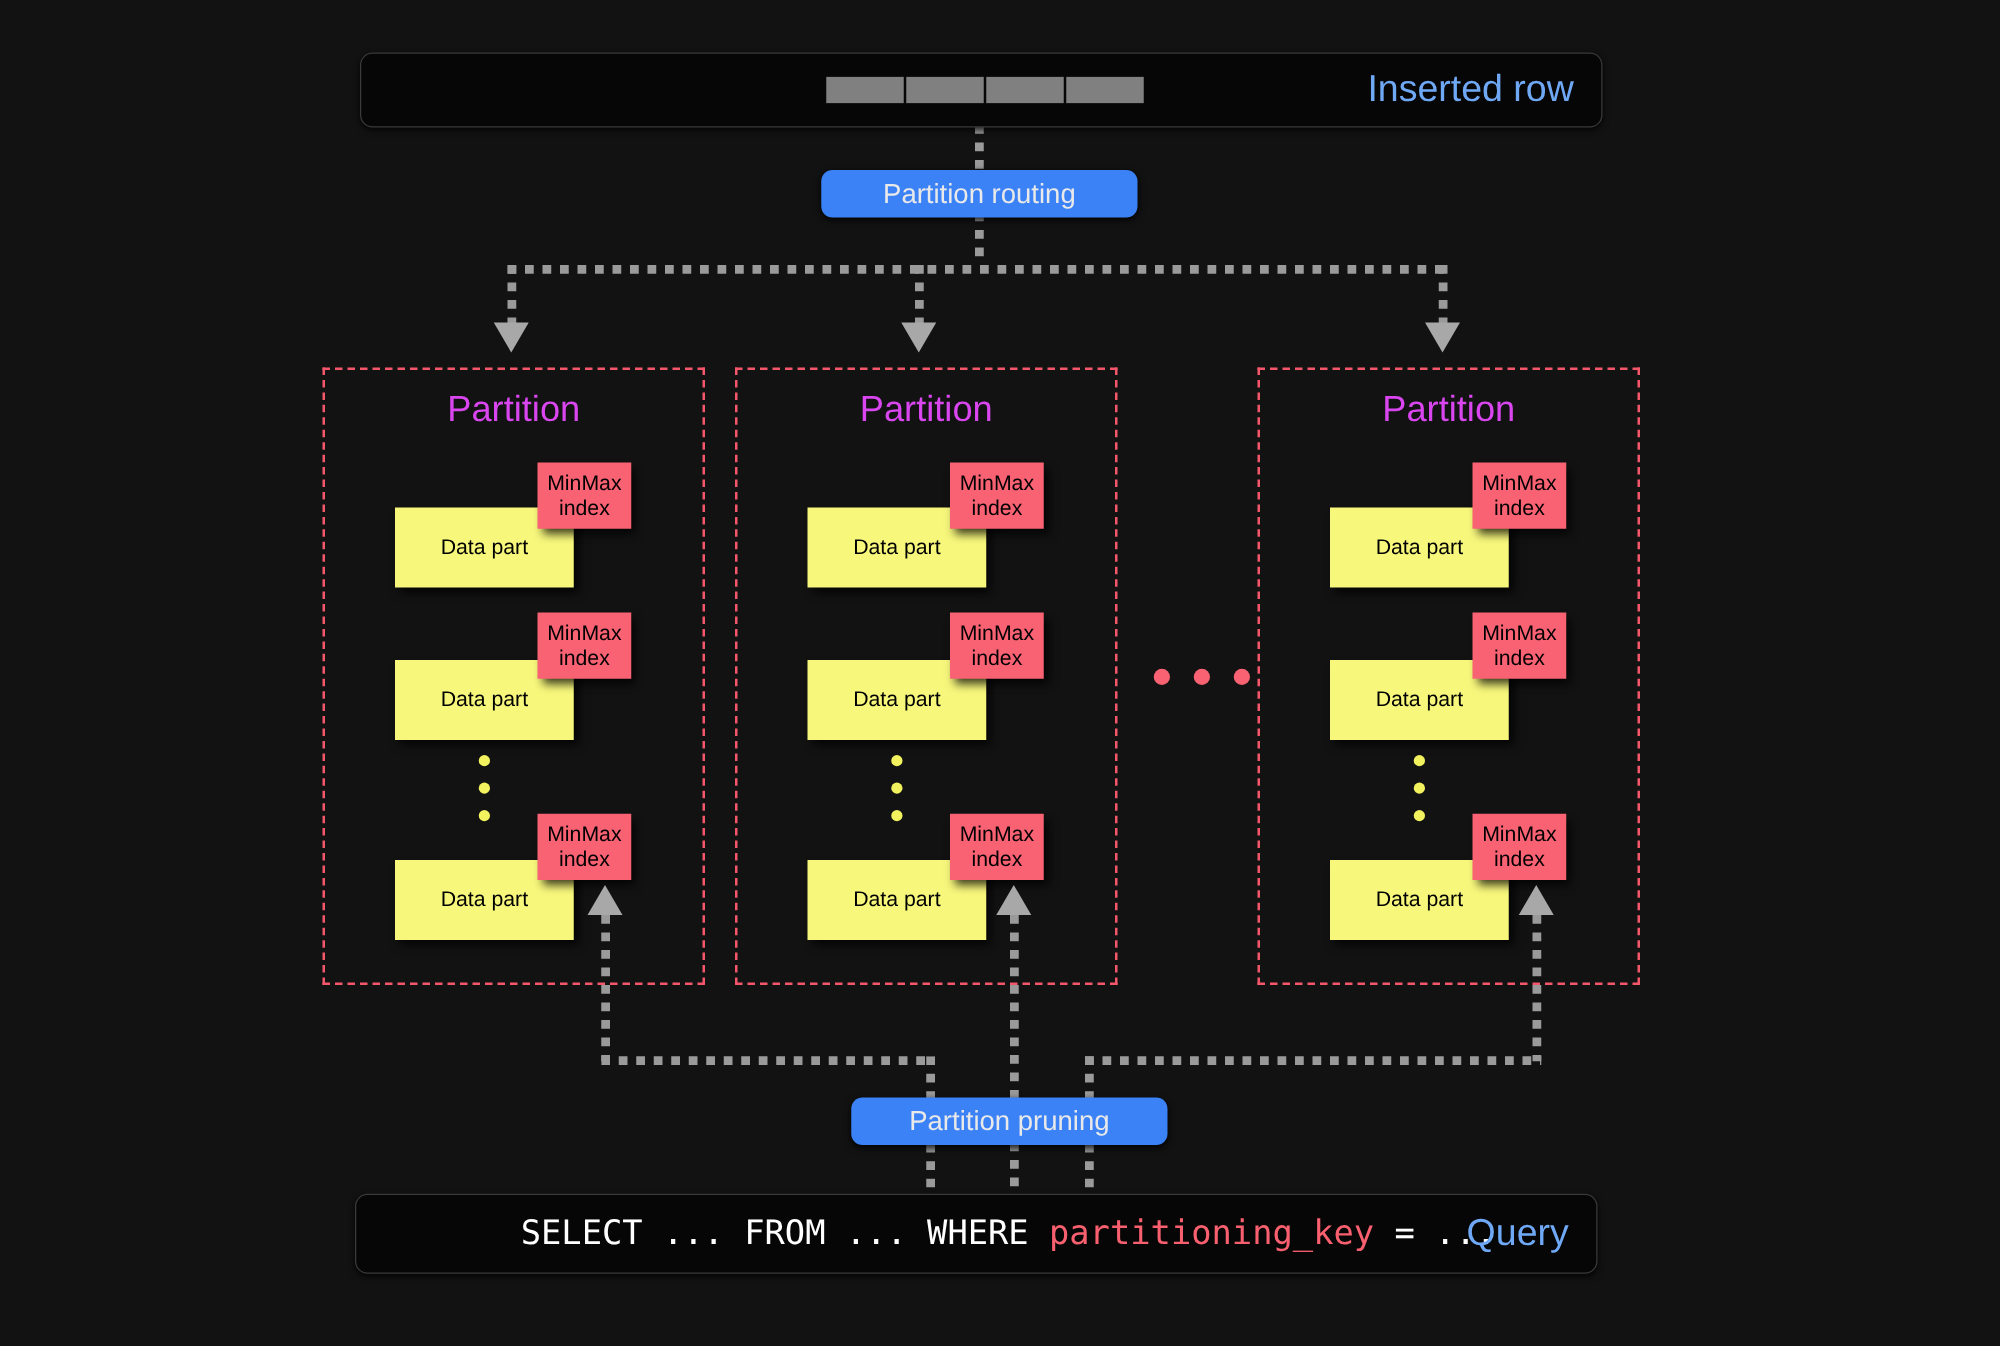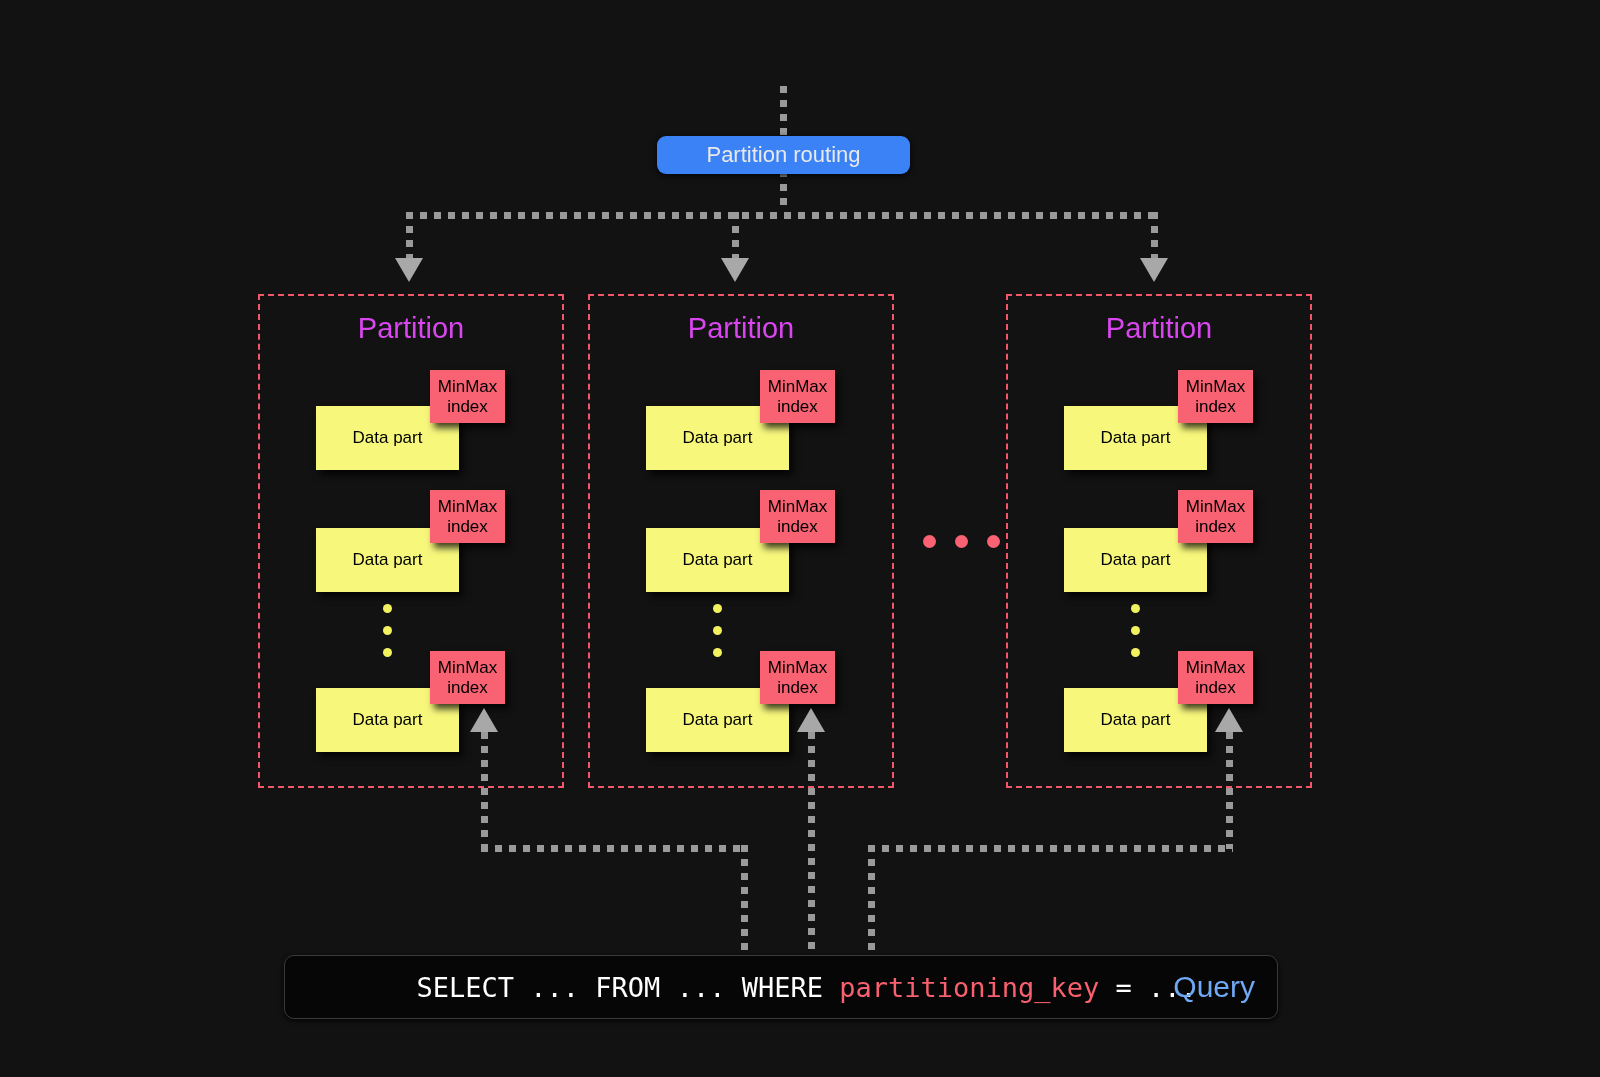--- a/index.html
+++ b/index.html
@@ -192,20 +192,29 @@
     width: 13px; height: 13px;
     border-radius: 50%;
     background: #f96273;
   }
 </style>
 </head>
 <body>
 
 <div id="stage">
 
+  <div class="bar" style="left:288px; top:42px; width:992px; height:58px;">
+    <div class="row-cells">
+      <div class="row-cell"></div>
+      <div class="row-cell"></div>
+      <div class="row-cell"></div>
+      <div class="row-cell"></div>
+    </div>
+    <div class="bar-label">Inserted row</div>
+  </div>
 
   <div class="dotv" style="left:780px; top:86px; height:126px;"></div>
 
   <div class="pill" style="left:657px; top:136px; width:253px; height:38px;">
     <span>Partition routing</span>
   </div>
 
   <div class="doth" style="left:406px; top:212px; width:752px;"></div>
 
   <div class="dotv" style="left:406px; top:212px; height:52px;"></div>
@@ -322,20 +331,23 @@
   <div class="dotv" style="left:741px; top:845px; height:105px;"></div>
 
   <div class="arrow-up" style="left:797px; top:708px;"></div>
   <div class="dotv" style="left:808px; top:732px; height:218px;"></div>
 
   <div class="arrow-up" style="left:1215px; top:708px;"></div>
   <div class="dotv" style="left:1226px; top:732px; height:117px;"></div>
   <div class="doth" style="left:868px; top:845px; width:365px;"></div>
   <div class="dotv" style="left:868px; top:845px; height:105px;"></div>
 
+  <div class="pill" style="left:681px; top:878px; width:253px; height:38px;">
+    <span>Partition pruning</span>
+  </div>
 
   <div class="bar" style="left:284px; top:955px; width:992px; height:62px;">
     <div class="query-text">
       <span>SELECT ... FROM ... WHERE </span><span class="kw">partitioning_key</span><span> = ...</span>
     </div>
     <div class="bar-label">Query</div>
   </div>
 
 </div>
 

